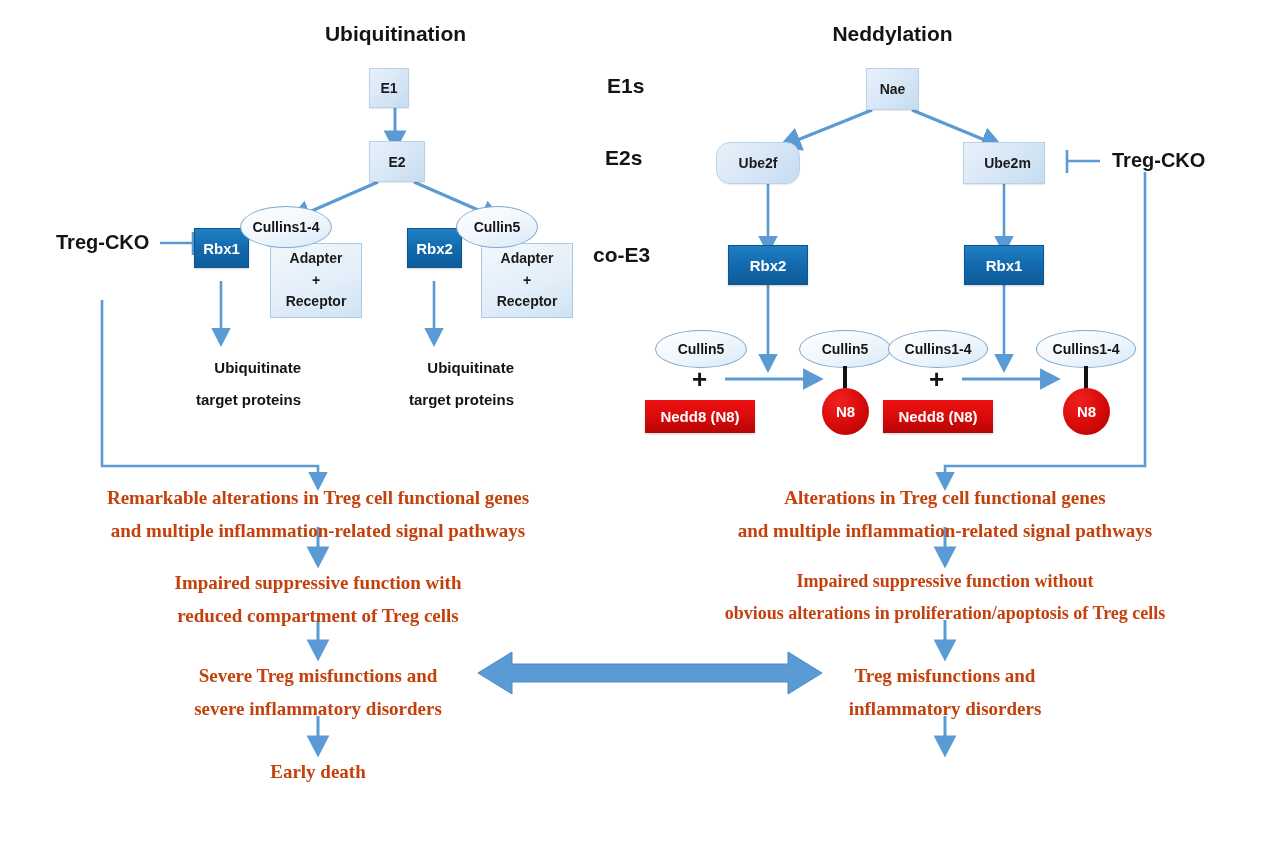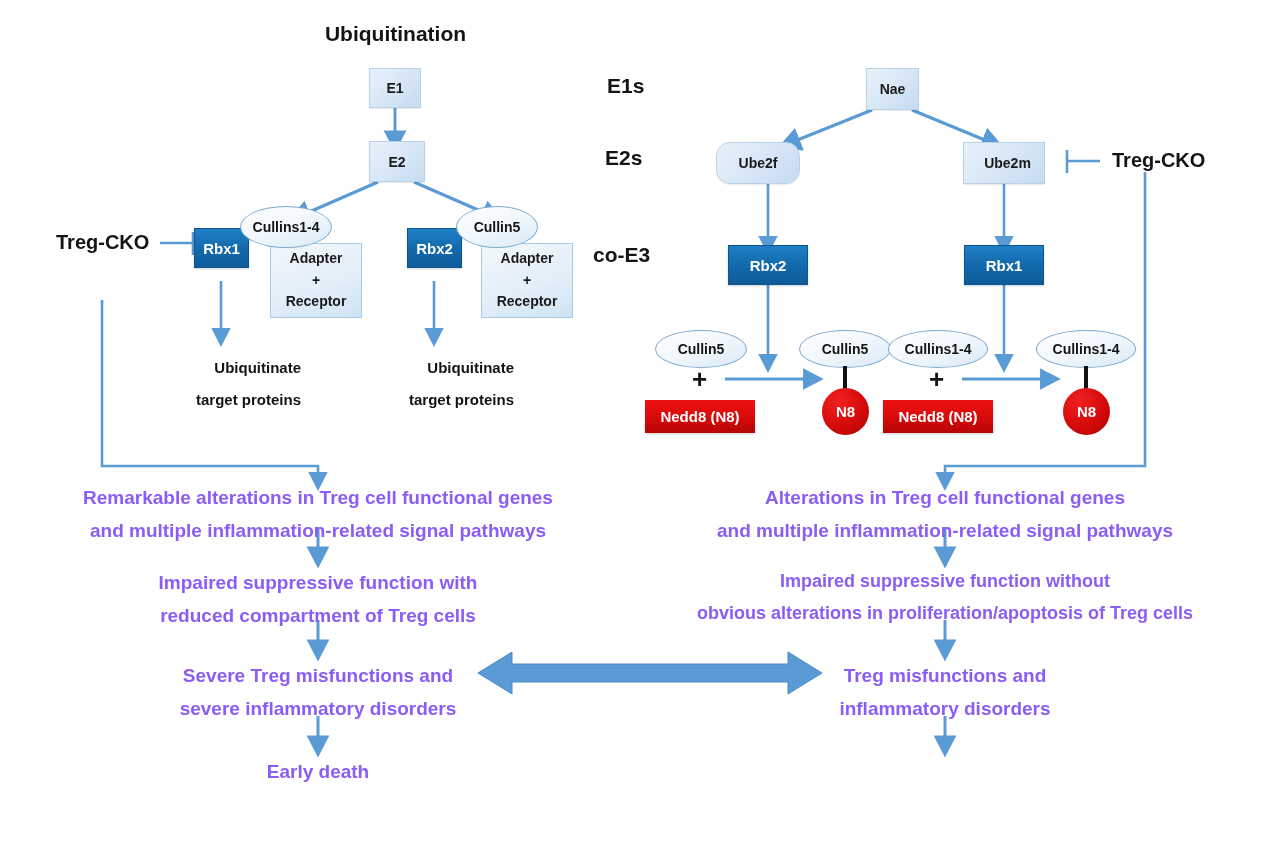--- a/index.html
+++ b/index.html
@@ -94,22 +94,22 @@
 
   
   .sans-text{
     font-family:"Liberation Sans", sans-serif;
     font-weight:bold;font-size:15px;color:#141414;
     text-align:right;line-height:2.1;white-space:nowrap;
   }
 
   
   .serif-text{
-    font-family:Liberation Sans, sans-serif;
-    font-weight:bold;font-size:19px;color:#8b5cf6;
+    font-family:Liberation Serif, serif;
+    font-weight:bold;font-size:19px;color:#c2410c;
     text-align:center;line-height:1.75;white-space:nowrap;
   }
   .serif-text.small{font-size:18px;}
 
   
   .stick{background:#111111;position:absolute;}
 
   svg.lines{position:absolute;left:0;top:0;width:1268px;height:845px;pointer-events:none;}
 </style>
 </head>
@@ -170,26 +170,27 @@
     <line x1="945" y1="527" x2="945" y2="556" stroke="#5b9bd5" stroke-width="3" marker-end="url(#ah)"></line>
     <line x1="945" y1="620" x2="945" y2="649" stroke="#5b9bd5" stroke-width="3" marker-end="url(#ah)"></line>
     <line x1="945" y1="716" x2="945" y2="745" stroke="#5b9bd5" stroke-width="3" marker-end="url(#ah)"></line>
 
     <g>
       <polygon points="478,673 512,652 512,664 788,664 788,652 822,673 788,694 788,682 512,682 512,694" fill="#5b9bd5" stroke="#4a8ac4" stroke-width="1"></polygon>
     </g>
   </svg>
 
   <div class="node section-title" style="left:283px;top:22px;width:225px;">Ubiquitination</div>
+  <div class="node section-title" style="left:780px;top:22px;width:225px;">Neddylation</div>
 
   <div class="node col-label" style="left:607px;top:74px;">E1s</div>
   <div class="node col-label" style="left:605px;top:146px;">E2s</div>
   <div class="node col-label" style="left:593px;top:243px;">co-E3</div>
 
-  <div class="node lightbox" style="left:369px;top:68px;width:52px;height:40px;text-align:center;">E1</div>
+  <div class="node lightbox" style="left:369px;top:68px;width:40px;height:40px;text-align:center;">E1</div>
   <div class="node lightbox" style="left:369px;top:141px;width:56px;height:41px;">E2</div>
 
   <div class="node treg-label" style="left:56px;top:231px;">Treg-CKO</div>
 
   <div class="node adapterbox" style="left:270px;top:243px;width:92px;height:75px;">
     <span>Adapter</span>
     <span>+</span>
     <span>Receptor</span>
   </div>
   <div class="node darkbox" style="left:194px;top:228px;width:55px;height:40px;">Rbx1</div>

